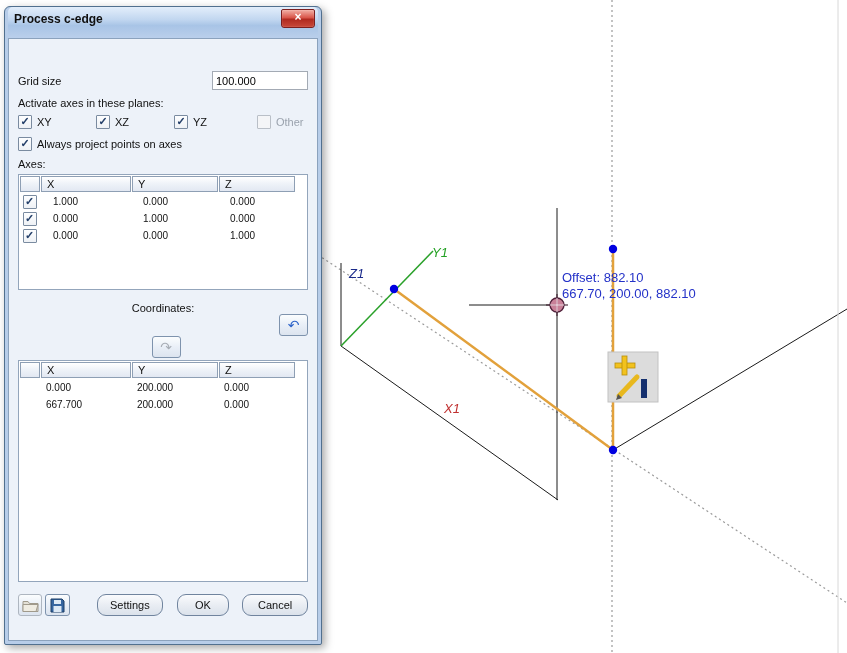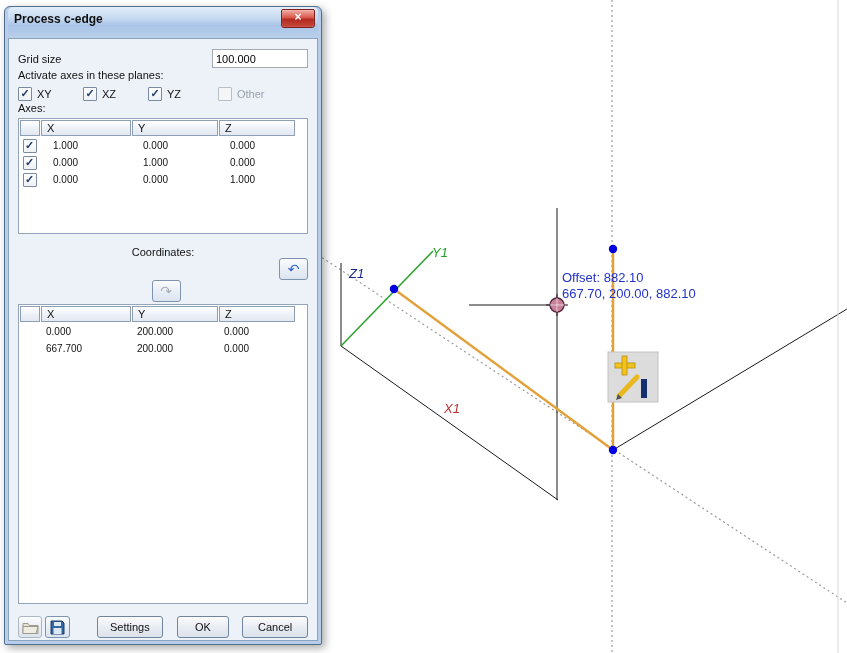--- a/index.html
+++ b/index.html
@@ -31,33 +31,33 @@
     margin-left:auto;width:32px;height:17px;
     background:linear-gradient(#f2b0a6,#d9564a 45%,#b02a20 55%,#c8483a);
     border:1px solid #7c1f1f;border-radius:2px 2px 3px 3px;
     color:#fff;font-size:12px;font-weight:bold;line-height:15px;text-align:center;
     box-shadow:inset 0 0 1px rgba(255,255,255,.7);
     cursor:default;
   }
   .dialog-body{
     flex:1;background:#edf2f9;border:1px solid #8ba2bd;
     display:flex;flex-direction:column;
-    padding:2px 9px;box-sizing:border-box;
+    padding:24px 9px;box-sizing:border-box;
     font-size:11px;color:#111;justify-content:center;
   }
 
   .grid-row{display:flex;align-items:center;margin-top:8px;}
   .grid-row label{flex:1;}
   .text-input{
     width:88px;height:15px;border:1px solid #a3aab4;background:#fff;
     font-family:"Liberation Sans",sans-serif;font-size:11px;padding:1px 3px;
   }
 
-  .section-label{margin-top:1px;}
-  .planes-row{display:flex;align-items:center;margin-top:6px;}
+  .section-label{margin-top:7px;}
+  .planes-row{display:flex;align-items:center;margin-top:6px;gap:13px;}
   .plane{display:flex;align-items:center;gap:5px;width:65px;}
   .plane.other{width:auto;margin-left:5px;color:#9aa2ad;}
   .check-row{display:flex;align-items:center;gap:5px;margin-top:8px;}
 
   .cb{
     width:12px;height:12px;flex:0 0 12px;box-sizing:content-box;
     border:1px solid #7a8ba0;border-radius:1px;
     background:linear-gradient(#fdfeff,#eef1f5);
     display:inline-flex;align-items:center;justify-content:center;
     font-size:11px;font-weight:bold;color:#25406a;
@@ -105,21 +105,21 @@
   .footer{display:flex;align-items:center;margin-top:12px;flex:0 0 22px;}
   .icon-btn{
     width:26px;height:22px;box-sizing:border-box;margin-right:3px;
     border:1px solid #7e93ad;border-radius:3px;
     background:linear-gradient(#fbfdfe,#e9eff7 50%,#dce4ef);
     display:flex;align-items:center;justify-content:center;
   }
   .icon-btn.disabled{border-color:#aeb6c0;}
   .btn{
     height:22px;box-sizing:border-box;
-    border:1px solid #70849e;border-radius:3px;
+    border:1px solid #70849e;border-radius:9px;
     background:linear-gradient(#fafbfd,#e9edf3 50%,#dbe2eb);
     font-size:11px;color:#111;
     display:flex;align-items:center;justify-content:center;
   }
   .btn.settings{margin-left:24px;width:70px;}
   .btn.ok{margin-left:14px;width:56px;}
   .btn.cancel{margin-left:13px;width:70px;}
 </style>
 </head>
 <body>
@@ -201,20 +201,24 @@
         <span class="plane">
           <span class="cb checked"></span>
           <span>YZ</span>
         </span>
         <span class="plane other">
           <span class="cb disabled"></span>
           <span>Other</span>
         </span>
       </div>
 
+      <div class="check-row">
+        <span class="cb checked"></span>
+        <span>Always project points on axes</span>
+      </div>
 
       <div class="section-label">Axes:</div>
 
       <div class="table axes-table">
         <div class="thead">
           <span class="th sel"></span>
           <span class="th cx">X</span>
           <span class="th cy">Y</span>
           <span class="th cz">Z</span>
         </div>

